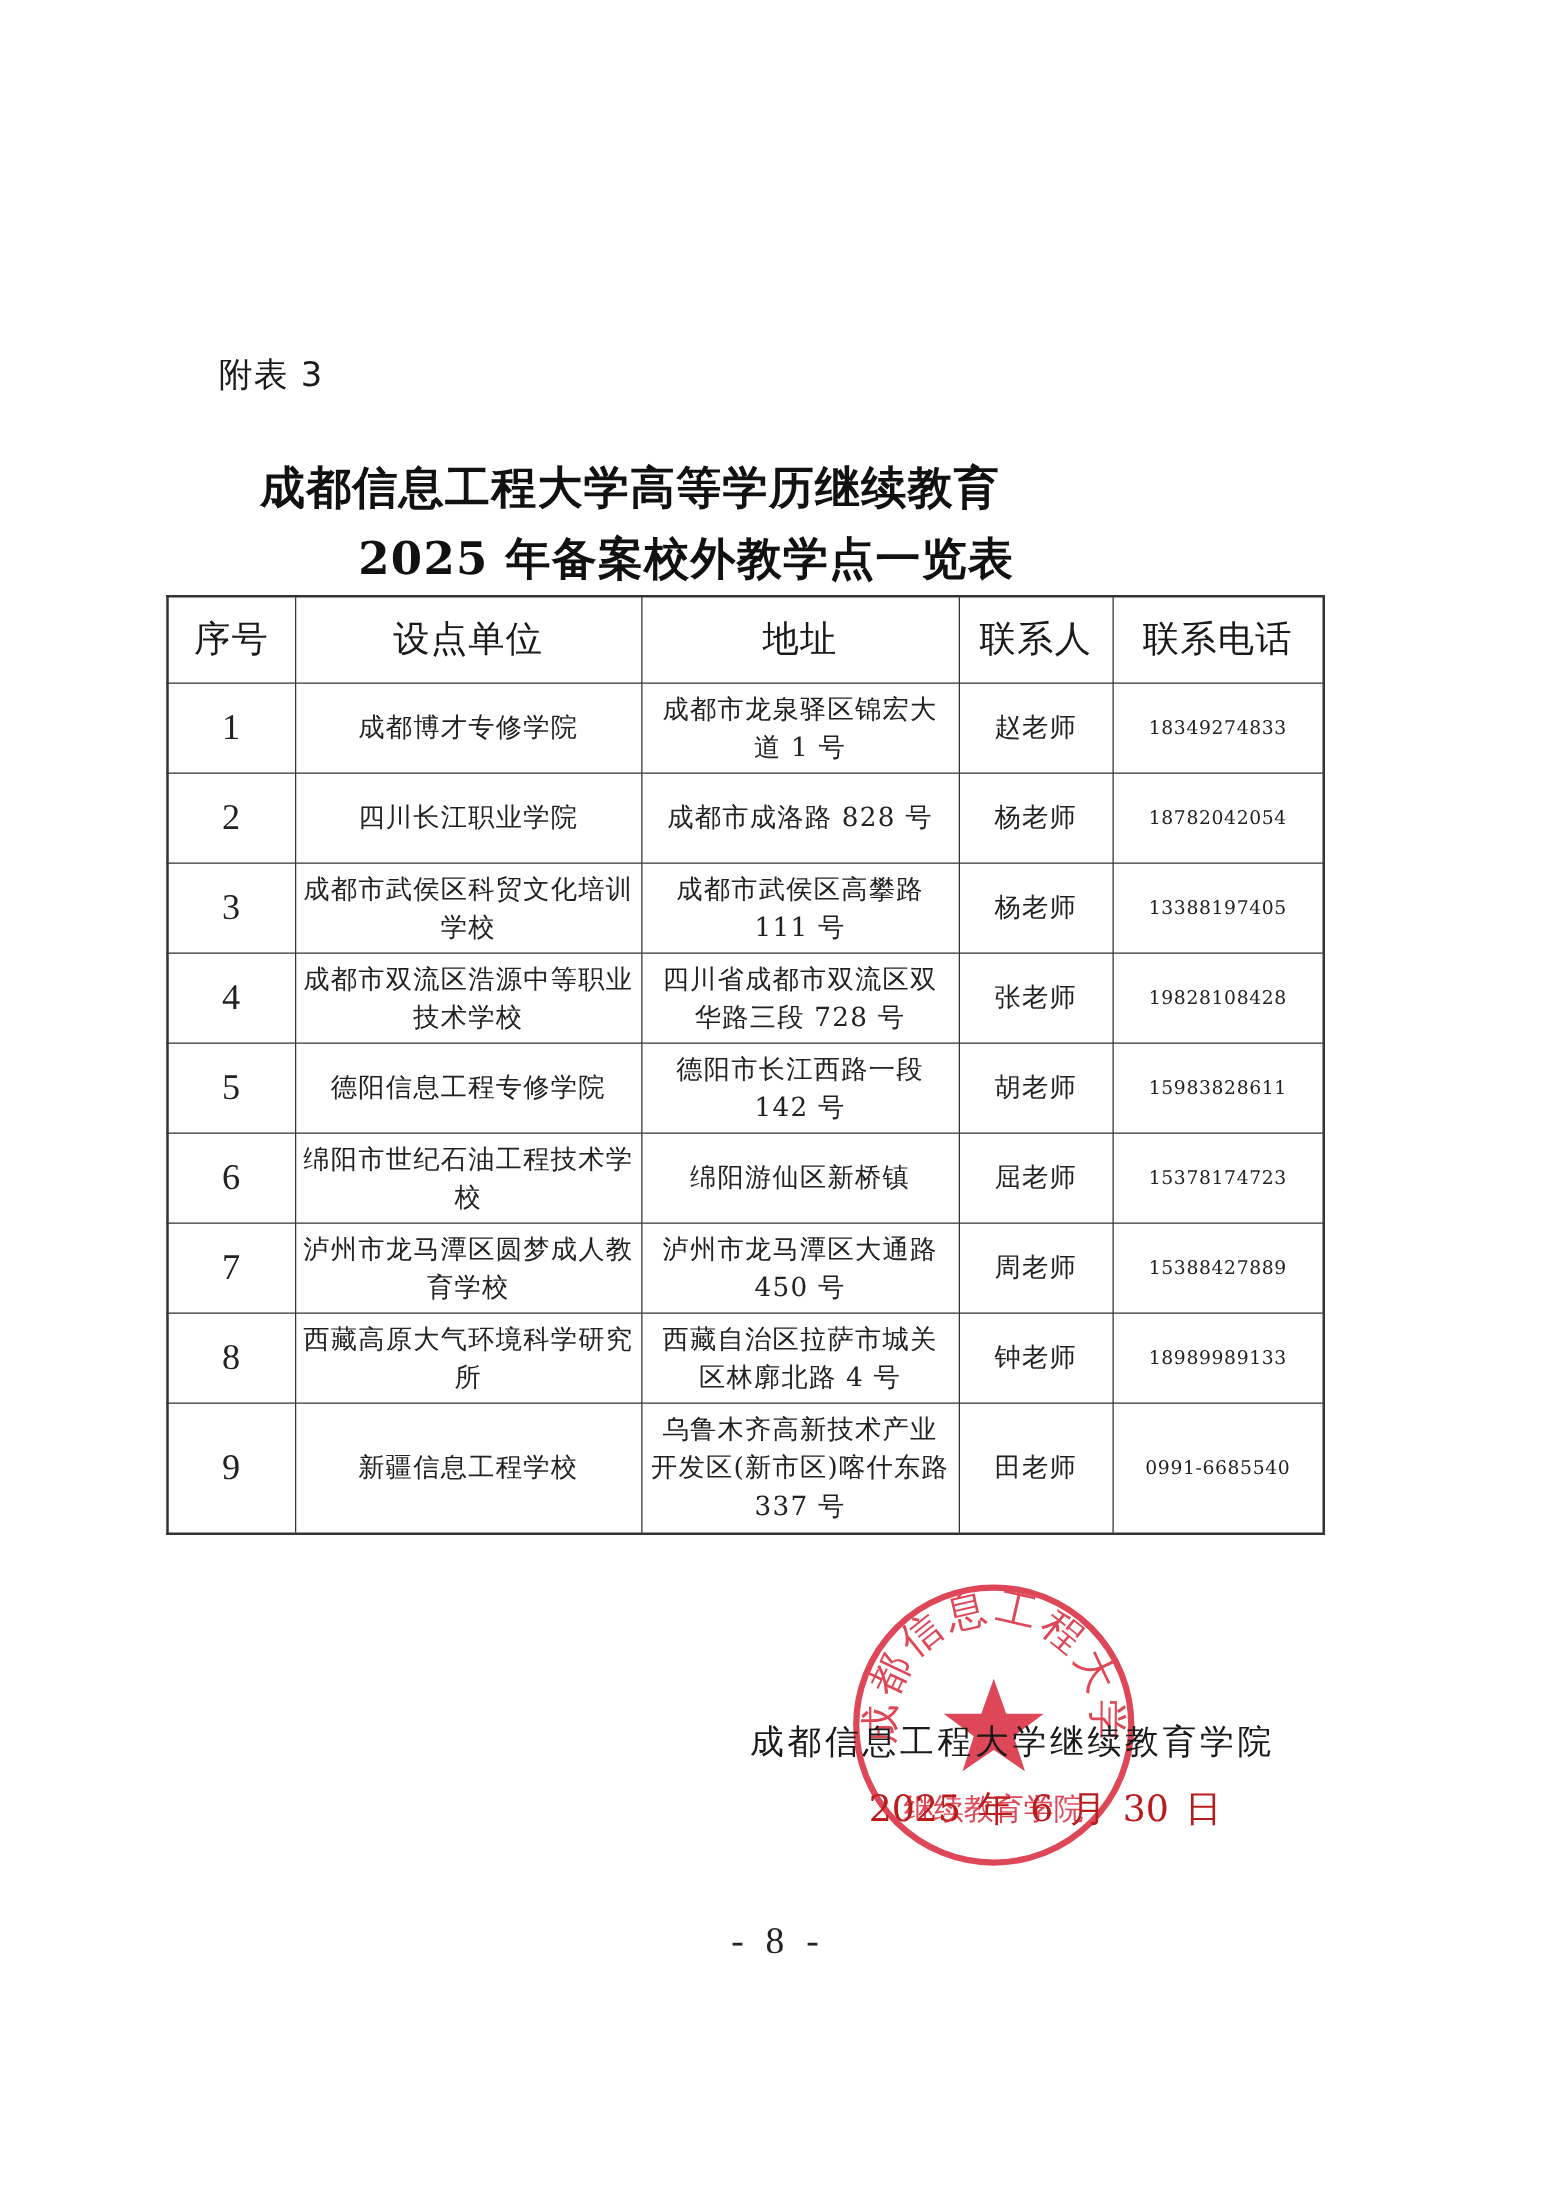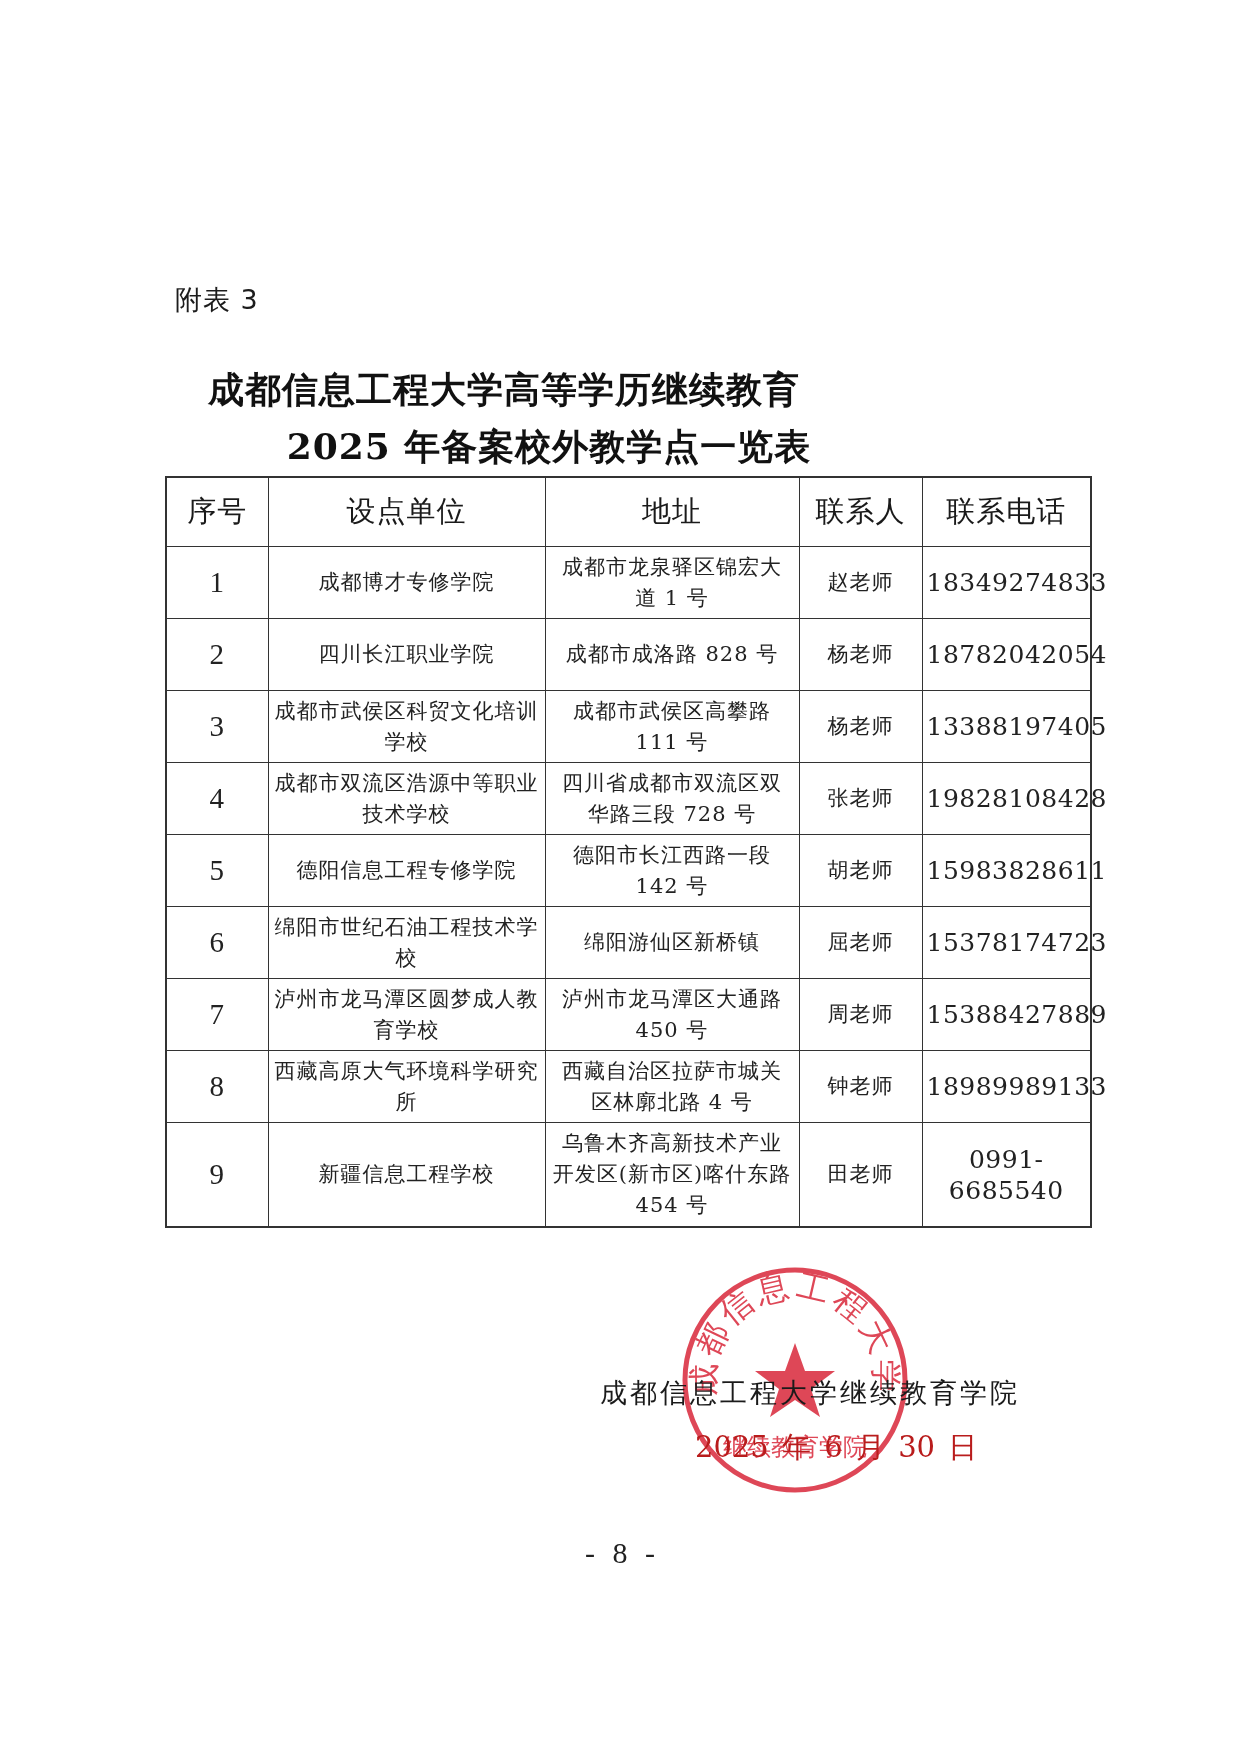--- a/index.html
+++ b/index.html
@@ -34,21 +34,21 @@
       font-weight: bold;
       font-size: 36px;
       color: #111;
       letter-spacing: 1px;
     }
     .title.line1 { top: 366px; }
     .title.line2 { top: 423px; padding-left: 45px; }
 
     table.points {
       position: absolute;
-      left: 165px;
+      left: 133px;
       top: 476px;
       width: 925px;
       border-collapse: collapse;
       table-layout: fixed;
       border: 2px solid #333;
     }
     table.points th, table.points td {
       border: 1.6px solid #333;
       text-align: center;
       vertical-align: middle;
@@ -68,21 +68,21 @@
       font-family: "DejaVu Serif", "Liberation Serif", serif;
       font-size: 21px;
       line-height: 31px;
       letter-spacing: 1px;
     }
     table.points td.seq {
       font-size: 29px;
       font-family: "Liberation Serif", "DejaVu Serif", serif;
     }
     table.points td.phone {
-      font-size: 25px;
+      font-size: 15px;
       letter-spacing: 0.5px;
       padding: 0 4px;
     }
     table.points tr.tall td { height: 103px; }
     col.c1 { width: 102px; }
     col.c2 { width: 277px; }
     col.c3 { width: 254px; }
     col.c4 { width: 123px; }
     col.c5 { width: 169px; }
 
@@ -202,21 +202,21 @@
     <tr>
       <td class="seq">8</td>
       <td>西藏高原大气环境科学研究所</td>
       <td>西藏自治区拉萨市城关区林廓北路 4 号</td>
       <td>钟老师</td>
       <td class="phone">18989989133</td>
     </tr>
     <tr class="tall">
       <td class="seq">9</td>
       <td>新疆信息工程学校</td>
-      <td>乌鲁木齐高新技术产业开发区(新市区)喀什东路 454 号</td>
+      <td>乌鲁木齐高新技术产业开发区(新市区)喀什东路 337 号</td>
       <td>田老师</td>
       <td class="phone">0991-6685540</td>
     </tr>
   </tbody>
 </table>
 
 <svg class="stamp" viewBox="0 0 230 230" xmlns="http://www.w3.org/2000/svg">
   <defs>
     <path id="arcTop" d="M 40 140 A 80 80 0 1 1 190 140"></path>
   </defs>

